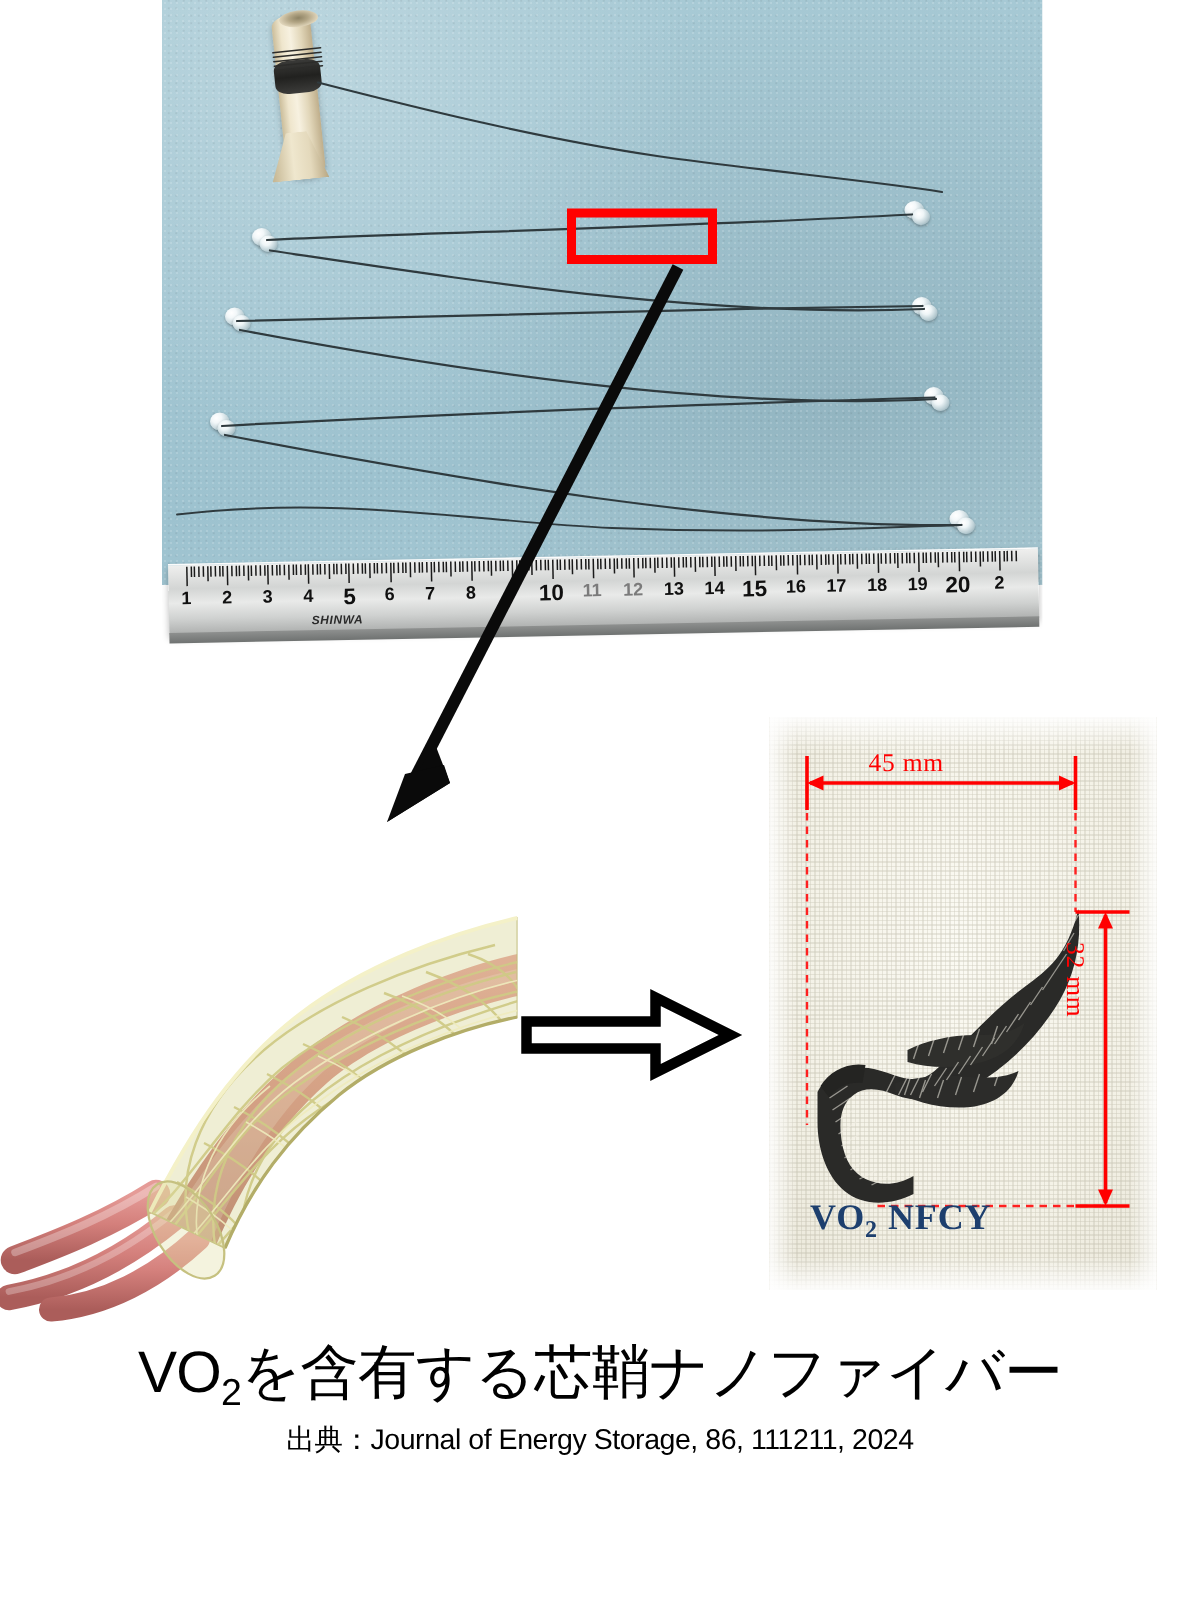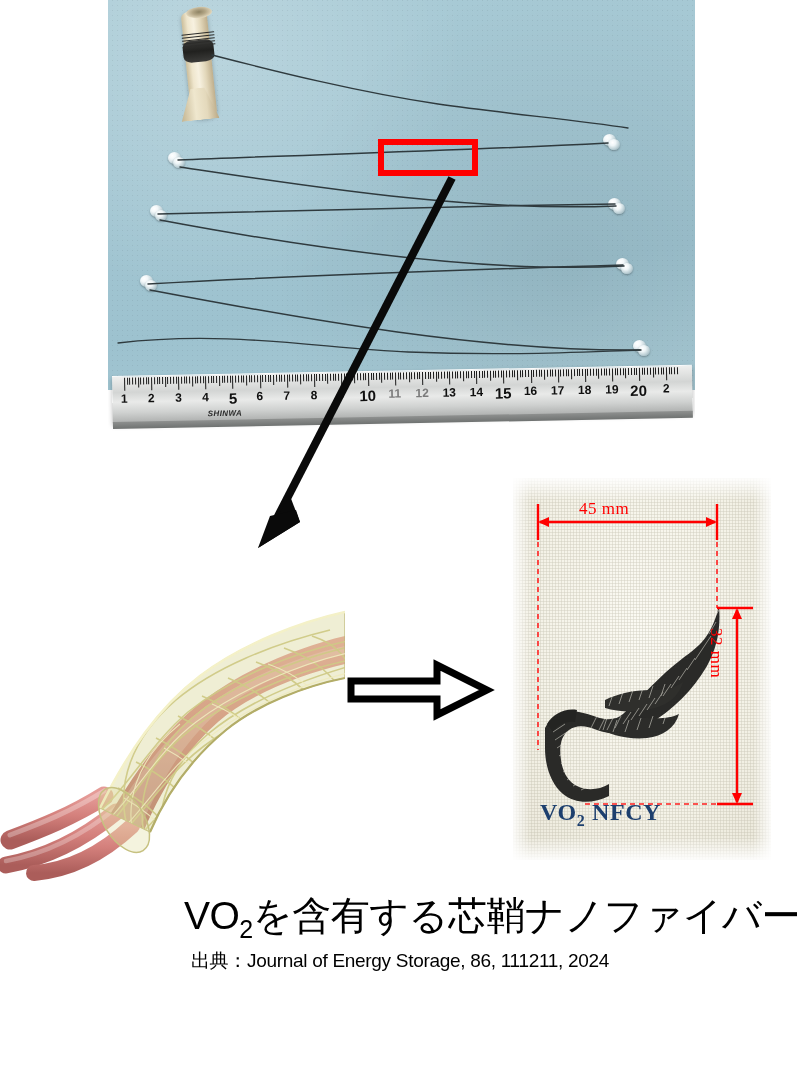--- a/index.html
+++ b/index.html
@@ -160,21 +160,21 @@
   #fabric-sample-label sub{font-size:16px;}
 
   
   #caption{
     position:absolute;left:0;top:893px;width:800px;text-align:center;
   }
   .cap-line{
     font-family:"Liberation Sans","DejaVu Sans",sans-serif;
     color:#000;line-height:1.18;white-space:nowrap;
   }
-  #caption-line-1{font-size:39px;letter-spacing:-.5px;text-align:right;}
+  #caption-line-1{font-size:39px;letter-spacing:-.5px;}
   #caption-line-1 sub{font-size:25px;}
   #caption-line-2{font-size:39px;letter-spacing:-.5px;margin-top:2px;}
   #caption-source{font-size:19px;margin-top:6px;letter-spacing:-.3px;}
 </style>
 </head>
 <body>
 
 <div class="fig" id="photo-threadboard">
   <div class="board-bg"></div>
   <div class="board-noise"></div>

